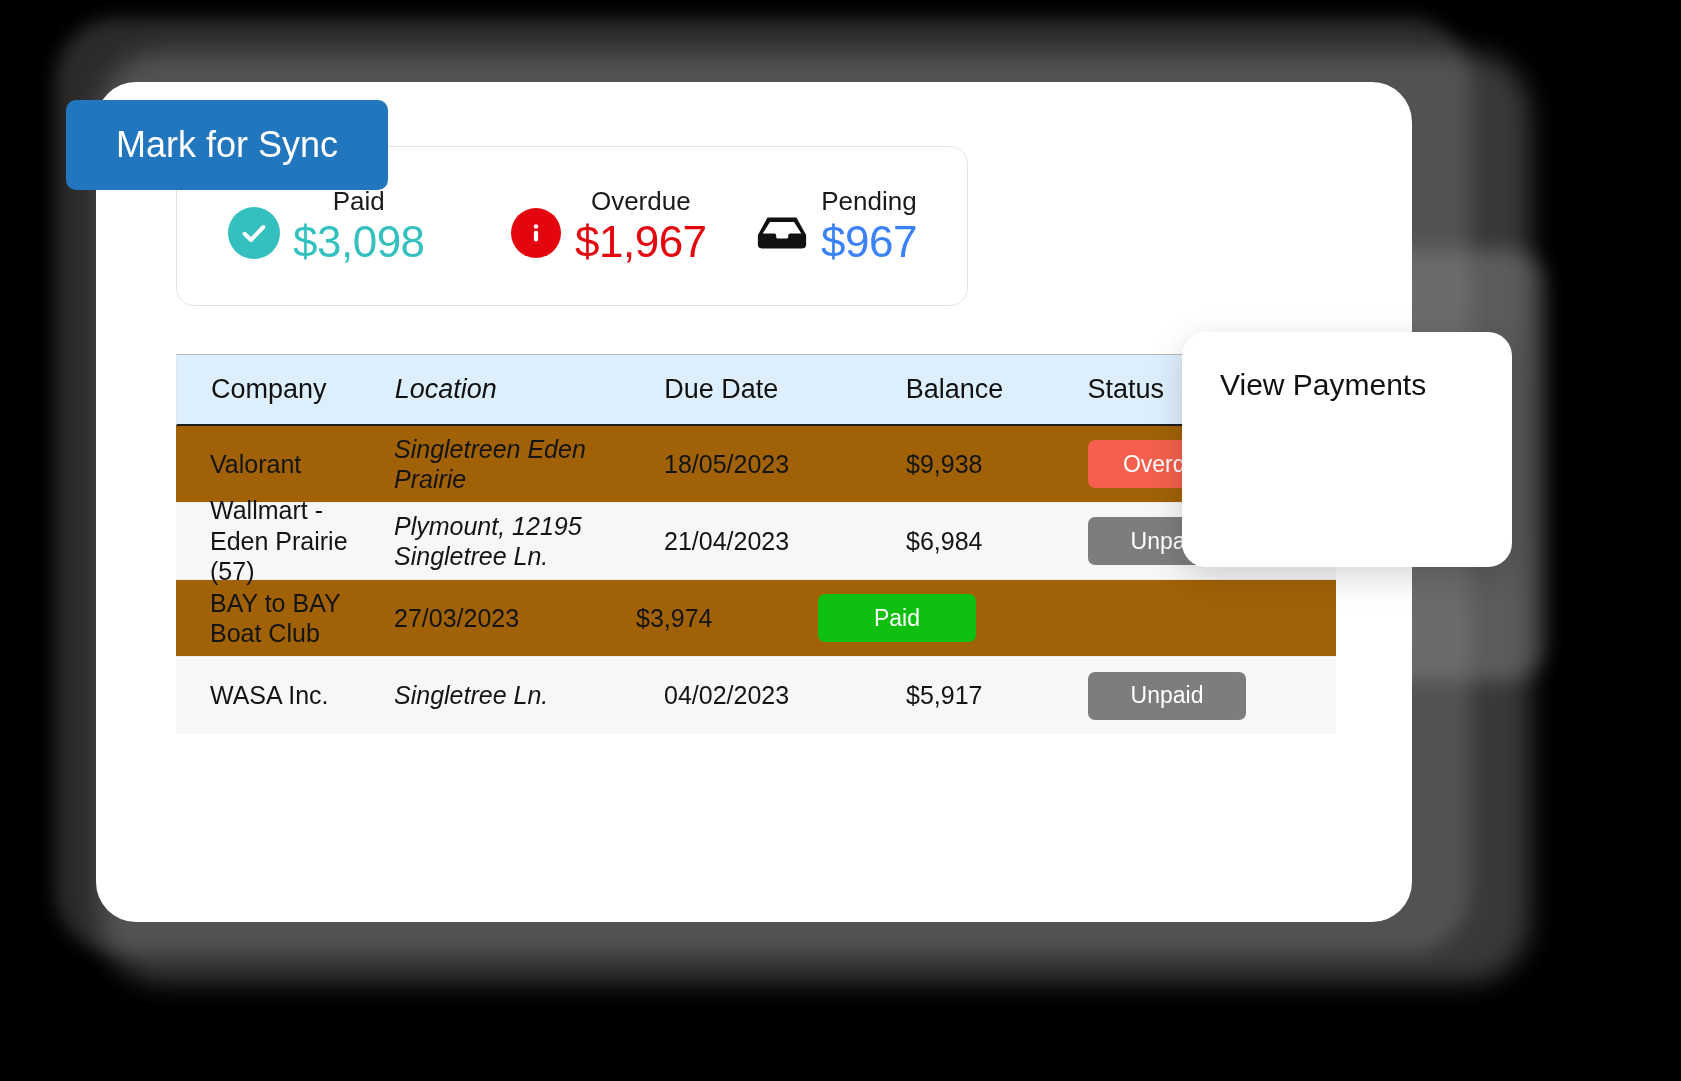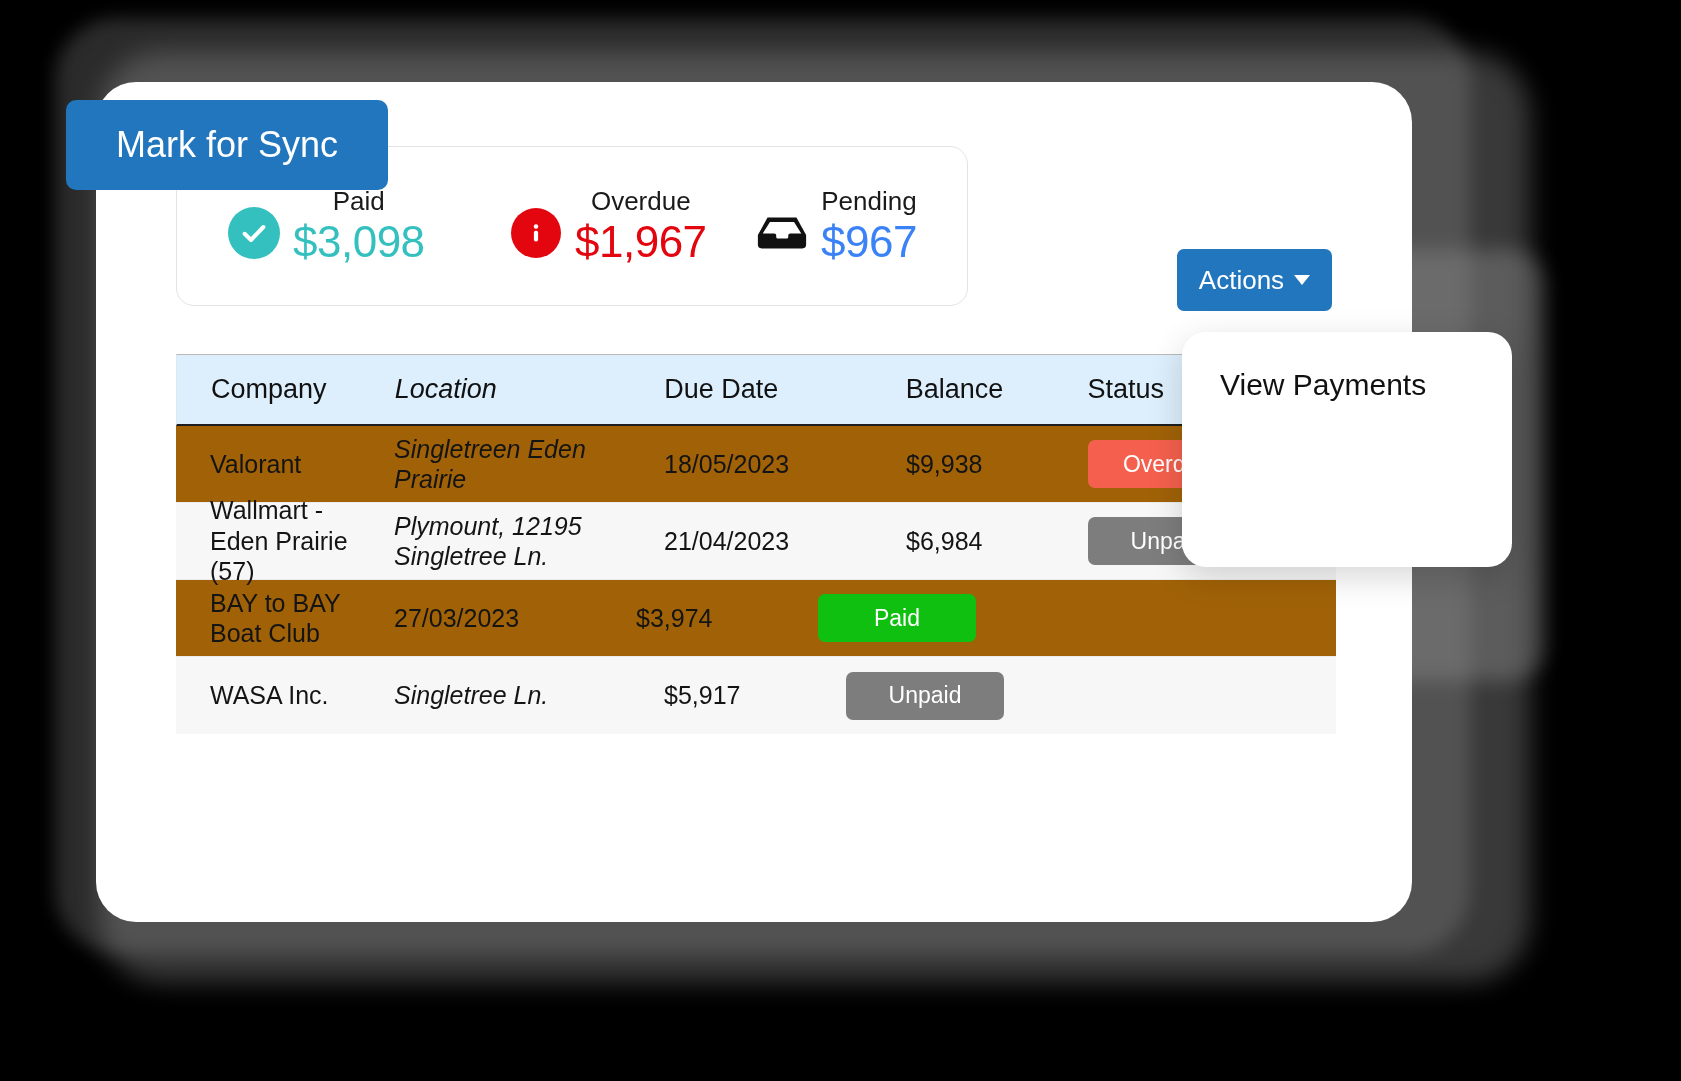--- a/index.html
+++ b/index.html
@@ -156,21 +156,21 @@
   .t-head .cell {
     font-size: 27px;
     color: #111111;
   }
   .t-body-row {
     height: 77px;
     border-bottom: 1px solid #ececec;
     background: #a16207;
   }
   .t-body-row.alt { background: #f7f7f7; }
-  .t-body-row:last-child { border-bottom: none; }
+  .t-body-row:last-child { border-bottom: none; justify-content: flex-end; }
 
   .cell {
     box-sizing: border-box;
     padding-right: 14px;
     font-size: 25px;
     color: #141414;
     line-height: 1.22;
   }
   .cell.c-company  { width: 218px; padding-left: 34px; }
   .cell.c-location { width: 270px; font-style: italic; }
@@ -351,32 +351,29 @@
         <div class="cell c-due">27/03/2023</div>
         <div class="cell c-balance">$3,974</div>
         <div class="cell c-status">
           <span class="badge paid">Paid</span>
         </div>
       </div>
 
       <div class="t-row t-body-row alt">
         <div class="cell c-company">WASA Inc.</div>
         <div class="cell c-location">Singletree Ln.</div>
+        <div class="cell c-due">04/02/2023</div>
         <div class="cell c-balance">$5,917</div>
         <div class="cell c-status">
           <span class="badge unpaid">Unpaid</span>
         </div>
       </div>
 
     </div>
   </div>
 
-  <button id="actions-button">
-    <span>Actions</span>
-    <span class="caret-down"></span>
-  </button>
 
   <div id="actions-menu">
     <div id="menu-item-view">View Payments</div>
   </div>
   <div id="menu-item-sync">Mark for Sync</div>
 
 </div>
 
 </body></html>

